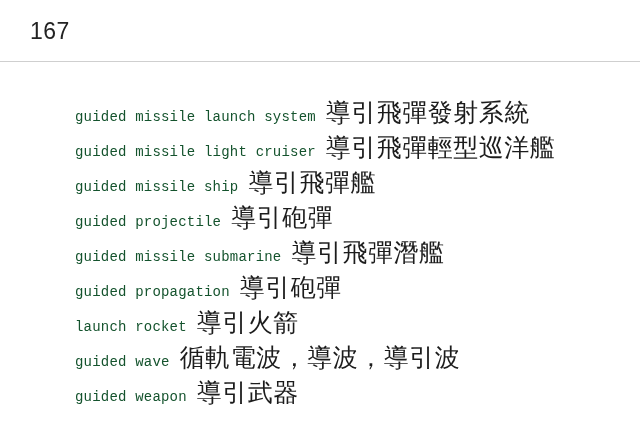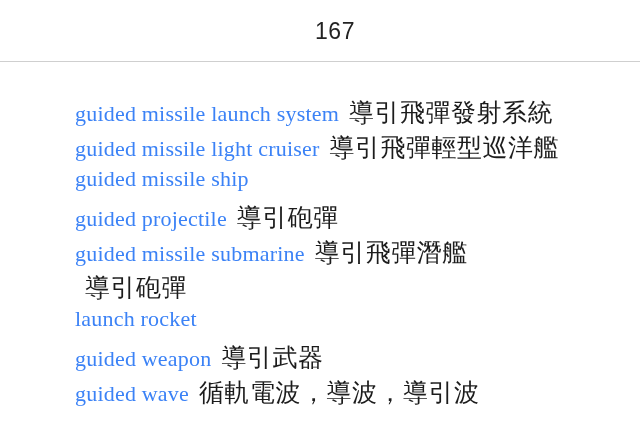--- a/index.html
+++ b/index.html
@@ -12,21 +12,20 @@
     background: #ffffff;
     font-family: "Liberation Sans", sans-serif;
     color: #1a1a1a;
     overflow: hidden;
   }
   .page {
     position: relative;
     width: 640px;
     height: 315px;
     box-sizing: border-box;
-    text-align: center;
   }
   .page-header {
     position: absolute;
     top: 18px;
     left: 30px;
     right: 0;
     height: 44px;
   }
   .page-number {
     font-size: 23px;
@@ -48,23 +47,23 @@
     left: 75px;
     right: 12px;
   }
   .entry {
     display: flex;
     align-items: baseline;
     height: 35px;
     white-space: nowrap;
   }
   .term {
-    font-size: 22px;
-    font-family: Liberation Serif, serif;
-    color: #3b82f6;
+    font-size: 14px;
+    font-family: Liberation Mono, monospace;
+    color: #14532d;
     letter-spacing: 0.2px;
   }
   .gloss {
     font-size: 25px;
     font-family: "DejaVu Sans", sans-serif;
     color: #1c1c1c;
     margin-left: 10px;
     letter-spacing: 0.5px;
   }
 </style>
@@ -85,44 +84,47 @@
       <span class="gloss">導引飛彈發射系統</span>
     </div>
 
     <div class="entry">
       <span class="term">guided missile light cruiser</span>
       <span class="gloss">導引飛彈輕型巡洋艦</span>
     </div>
 
     <div class="entry">
       <span class="term">guided missile ship</span>
+      <span class="gloss">導引飛彈艦</span>
     </div>
 
     <div class="entry">
       <span class="term">guided projectile</span>
       <span class="gloss">導引砲彈</span>
     </div>
 
     <div class="entry">
       <span class="term">guided missile submarine</span>
       <span class="gloss">導引飛彈潛艦</span>
     </div>
 
     <div class="entry">
+      <span class="term">guided propagation</span>
       <span class="gloss">導引砲彈</span>
     </div>
 
     <div class="entry">
       <span class="term">launch rocket</span>
+      <span class="gloss">導引火箭</span>
+    </div>
+
+    <div class="entry">
+      <span class="term">guided wave</span>
+      <span class="gloss">循軌電波，導波，導引波</span>
     </div>
 
     <div class="entry">
       <span class="term">guided weapon</span>
       <span class="gloss">導引武器</span>
     </div>
 
-    <div class="entry">
-      <span class="term">guided wave</span>
-      <span class="gloss">循軌電波，導波，導引波</span>
-    </div>
-
   </div>
 </div>
 
 </body></html>

